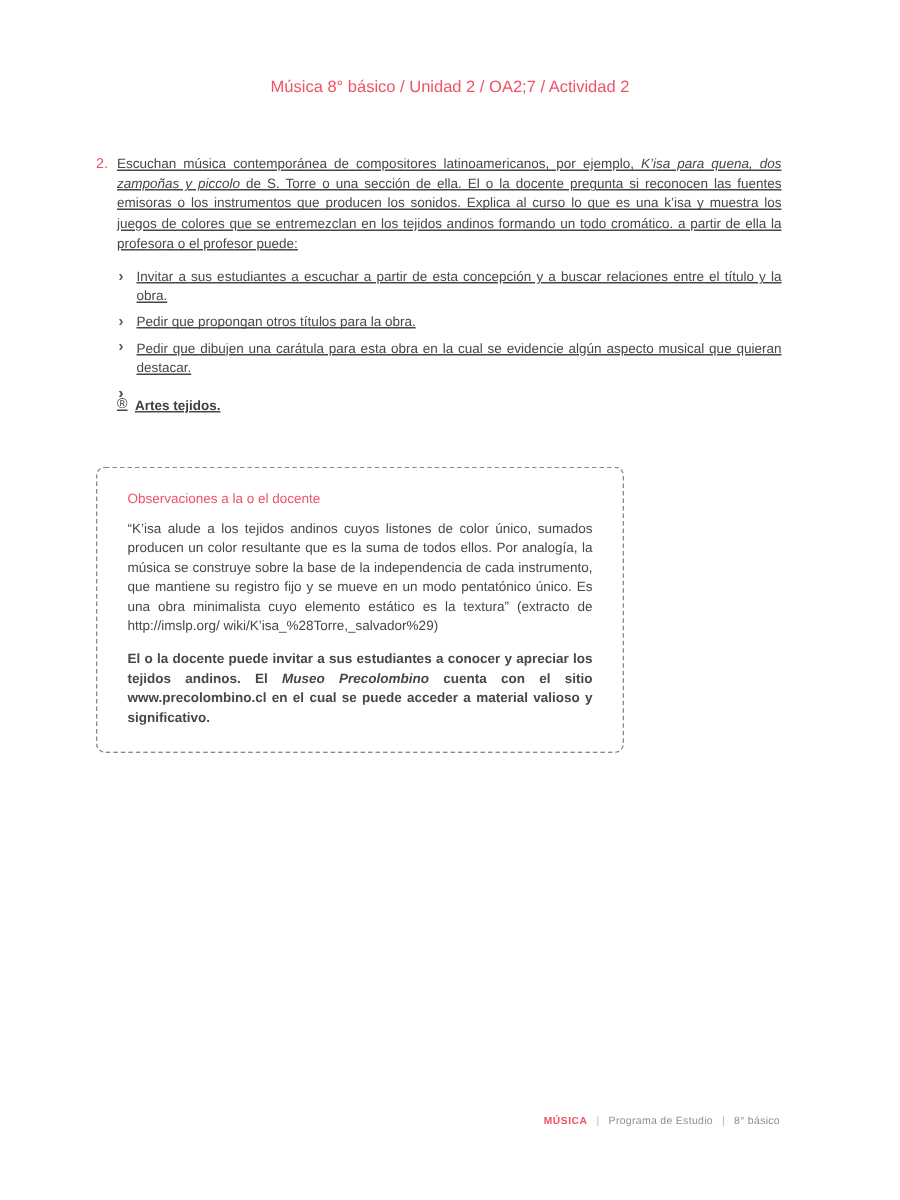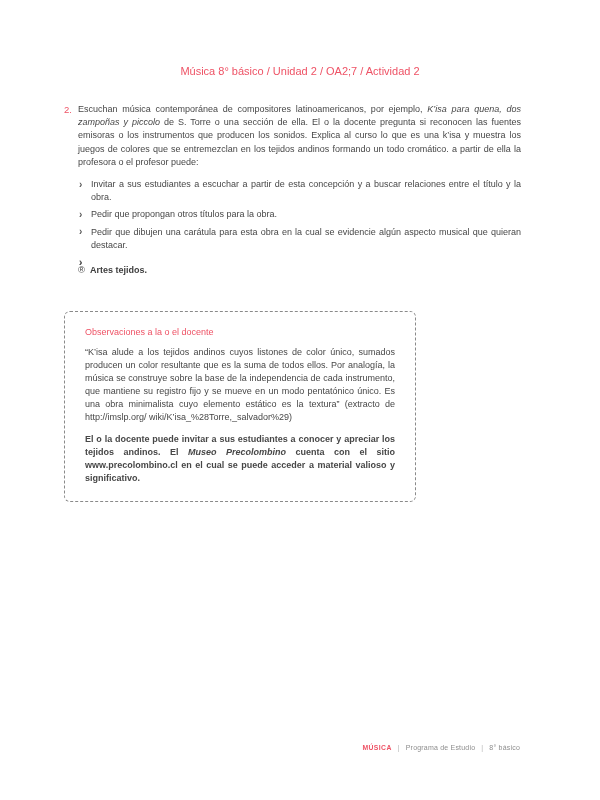--- a/index.html
+++ b/index.html
@@ -7,39 +7,39 @@
   body {
     background: #ffffff;
     font-family: "Liberation Sans", sans-serif;
     color: #474747;
     position: relative;
     overflow: hidden;
   }
 
   .breadcrumb-header {
     position: absolute;
-    top: 65px; left: 0; width: 100%;
+    top: 52px; left: 0; width: 100%;
     text-align: center;
     font-size: 11px;
     color: #ee5265;
   }
 
   .content {
     position: absolute;
     top: 103px; left: 64px;
     width: 457px;
   }
 
   .activity-row { display: flex; }
   .activity-num {
     flex: 0 0 14px; width: 14px;
     color: #ee5265;
     font-size: 9.5px; line-height: 13.2px;
   }
-  .activity-body { flex: 1; }
+  .activity-body { flex: 1; text-decoration: underline; }
 
   .intro {
     font-size: 9px; line-height: 13.2px;
     text-align: justify;
   }
   .intro em { font-style: italic; }
 
   .bullets { list-style: none; margin-top: 9px; }
   .bullets li {
     position: relative;

